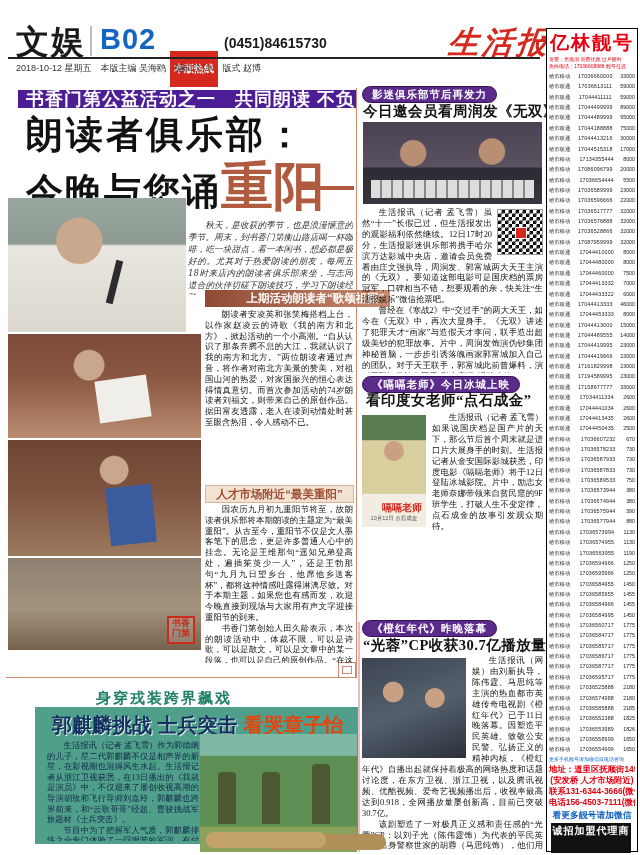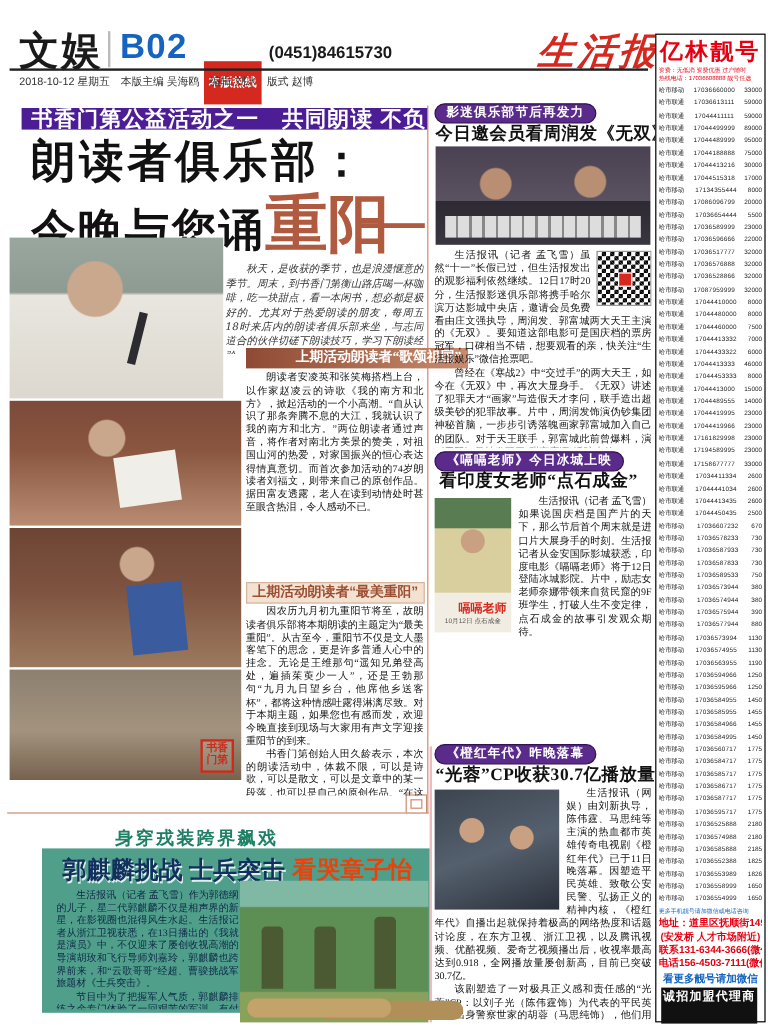--- a/index.html
+++ b/index.html
@@ -153,21 +153,21 @@
     <div class="seal">
       <div>书香</div>
       <div>门第</div>
     </div>
   </div>
 
   <div class="abs sec-h1">上期活动朗读者“歌颂祖国”</div>
   <div class="abs body-col s1-text">
     <p>朗读者安凌英和张笑梅搭档上台，以作家赵凌云的诗歌《我的南方和北方》，掀起活动的一个小高潮。“自从认识了那条奔腾不息的大江，我就认识了我的南方和北方。”两位朗读者通过声音，将作者对南北方美景的赞美，对祖国山河的热爱，对家国振兴的恒心表达得情真意切。而首次参加活动的74岁朗读者刘福文，则带来自己的原创作品。据田富友透露，老人在读到动情处时甚至眼含热泪，令人感动不已。</p>
   </div>
-  <div class="abs sec-h2">上期活动朗读者“最美重阳”</div>
+  <div class="abs sec-h2">人才市场附近“最美重阳”</div>
   <div class="abs body-col s2-text">
     <p>因农历九月初九重阳节将至，故朗读者俱乐部将本期朗读的主题定为“最美重阳”。从古至今，重阳节不仅是文人墨客笔下的思念，更是许多普通人心中的挂念。无论是王维那句“遥知兄弟登高处，遍插茱萸少一人”，还是王勃那句“九月九日望乡台，他席他乡送客杯”，都将这种情感吐露得淋漓尽致。对于本期主题，如果您也有感而发，欢迎今晚直接到现场与大家用有声文字迎接重阳节的到来。</p>
     <p>书香门第创始人田久龄表示，本次的朗读活动中，体裁不限，可以是诗歌，可以是散文，可以是文章中的某一段落，也可以是自己的原创作品。“在这里，无论职业、年龄和文化水平，只要你热爱文学和朗读，都可以来和我们切磋。”</p>
   </div>
 
   <div class="pill" style="left:362px;top:86px;">影迷俱乐部节后再发力</div>
   <div class="mid-h" style="left:363px;top:102px;">今日邀会员看周润发《无双》</div>
   <div class="ph ph-wushuang"></div>
   <div class="mbody bodyA">
     <div class="qr"></div>

